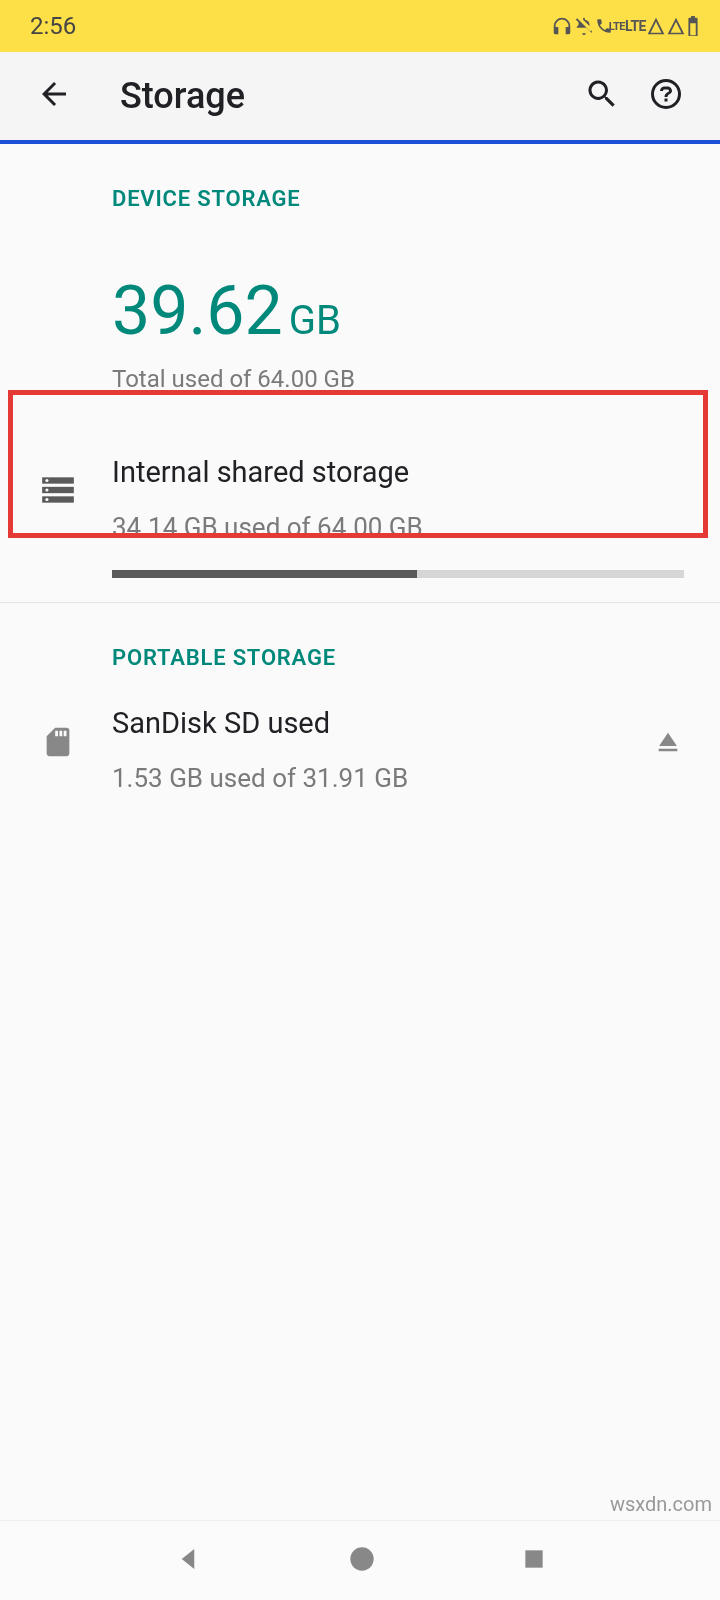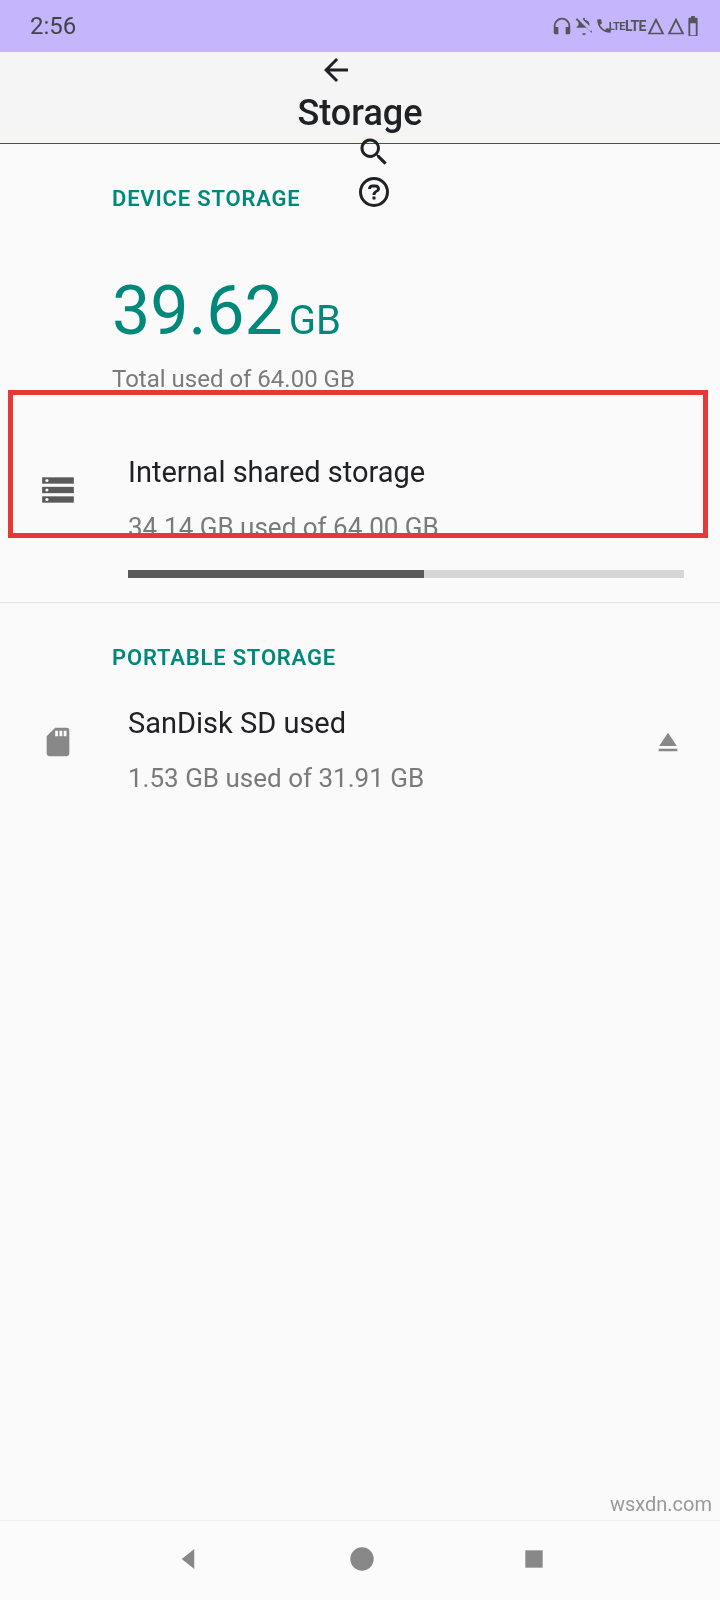--- a/index.html
+++ b/index.html
@@ -12,41 +12,40 @@
     body {
       width: 720px;
       height: 1600px;
       background: #fafafa;
       position: relative;
       overflow: hidden;
     }
     
     .status-bar {
       height: 52px;
-      background: #c4b5fd;
+      background: #fde047;
       display: flex;
       align-items: center;
       justify-content: space-between;
       padding: 0 20px 0 30px;
       color: #555;
     }
     .status-time { font-size: 24px; font-weight: 400; color: #444; }
     .status-icons { display: flex; align-items: center; }
     .status-icons svg, .status-icons .lte { color: #555; fill: #555; }
     .lte { font-size: 14px; font-weight: 700; letter-spacing: -0.5px; }
 
     
     .app-bar {
       height: 92px;
       background: #f5f5f5;
       display: flex;
       align-items: center;
-      padding: 0 24px;
-      border-bottom: 1px solid #1d4ed8;
-      flex-direction: column;
+      padding: 0 36px;
+      border-bottom: 4px solid #1d4ed8;
     }
     .app-bar .back { margin-right: 48px; }
     .app-bar .title { font-size: 36px; font-weight: 500; color: #202124; flex: 1; }
     .app-bar .action { margin-left: 28px; }
 
     
     .content { padding: 0; }
     .section-header {
       color: #00897b;
       font-size: 22px;
@@ -60,21 +59,20 @@
     .summary-num { color: #00897b; font-size: 68px; font-weight: 400; display: inline; }
     .summary-unit { color: #00897b; font-size: 40px; font-weight: 400; margin-left: 6px; }
     .summary-sub { color: #7a7a7a; font-size: 24px; font-weight: 400; margin-top: 14px; }
 
     
     .storage-row {
       display: flex;
       align-items: flex-start;
       padding: 22px 36px 24px 28px;
       background: #fafafa;
-      gap: 16px;
     }
     .storage-row .row-icon {
       width: 60px;
       display: flex;
       justify-content: center;
       padding-top: 16px;
     }
     .storage-row .row-body { flex: 1; padding-left: 24px; }
     .row-title { font-size: 29px; color: #202124; font-weight: 400; }
     .row-sub { font-size: 26px; color: #7a7a7a; margin-top: 23px; }

